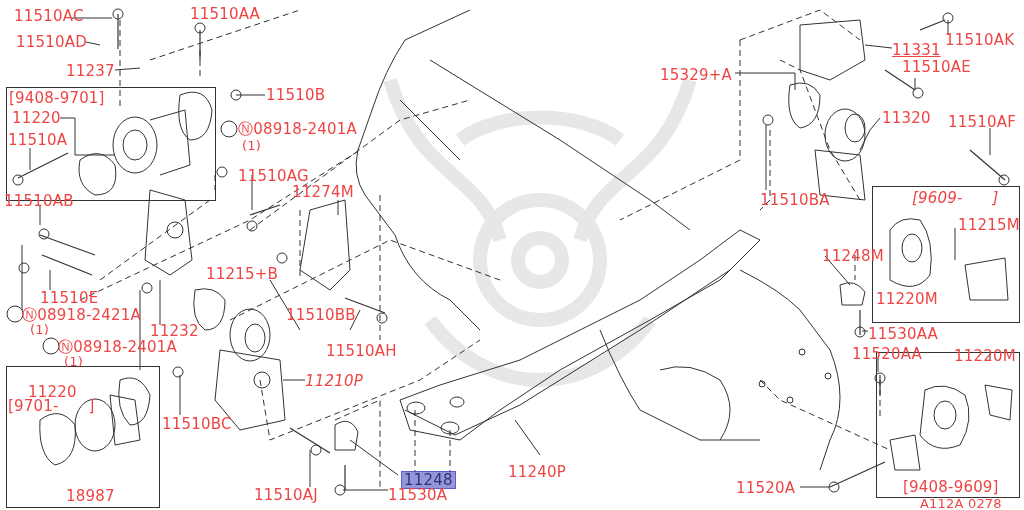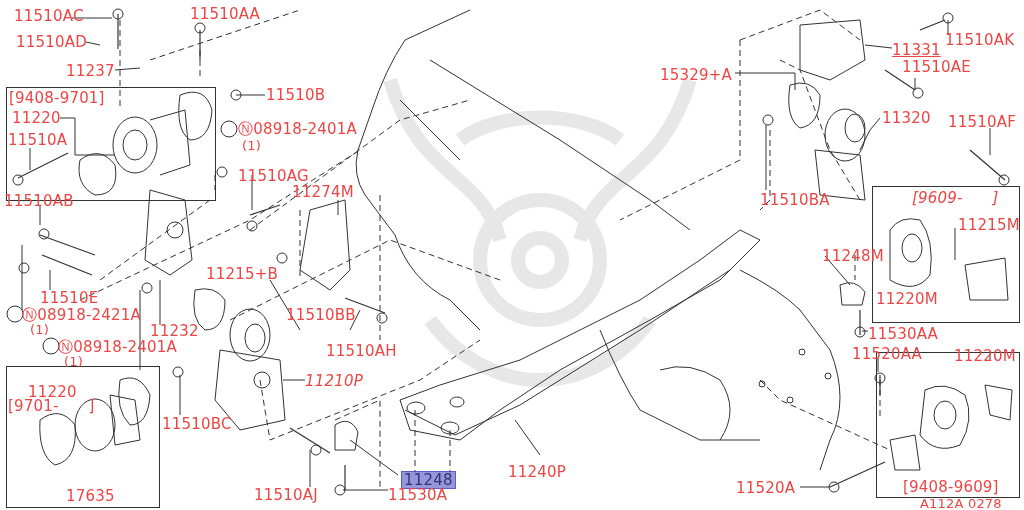--- a/index.html
+++ b/index.html
@@ -223,21 +223,21 @@
       <span class="lbl small" style="left: 30px; top: 322px;">(1)</span>
       <span class="lbl" style="left: 150px; top: 323px;">11232</span>
       <span class="lbl" style="left: 58px; top: 339px;">Ⓝ08918-2401A</span>
       <span class="lbl small" style="left: 64px; top: 354px;">(1)</span>
       <span class="lbl" style="left: 326px; top: 343px;">11510AH</span>
       <span class="lbl" style="left: 305px; top: 373px; font-style: italic;">11210P</span>
       <span class="lbl" style="left: 28px; top: 384px;">11220</span>
       <span class="lbl" style="left: 162px; top: 416px;">11510BC</span>
       <span class="lbl hl" style="left: 401px; top: 471px;">11248</span>
       <span class="lbl" style="left: 508px; top: 464px;">11240P</span>
-      <span class="lbl" style="left: 66px; top: 488px;">17635</span>
+      <span class="lbl" style="left: 66px; top: 488px;">18987</span>
       <span class="lbl" style="left: 254px; top: 487px;">11510AJ</span>
       <span class="lbl" style="left: 388px; top: 487px;">11530A</span>
       <span class="lbl" style="left: 945px; top: 32px;">11510AK</span>
       <span class="lbl" style="left: 892px; top: 42px; text-decoration: underline;">11331</span>
       <span class="lbl" style="left: 902px; top: 59px;">11510AE</span>
       <span class="lbl" style="left: 660px; top: 67px;">15329+A</span>
       <span class="lbl" style="left: 882px; top: 110px;">11320</span>
       <span class="lbl" style="left: 948px; top: 114px;">11510AF</span>
       <span class="lbl" style="left: 760px; top: 192px;">11510BA</span>
       <span class="lbl" style="left: 958px; top: 217px;">11215M</span>

